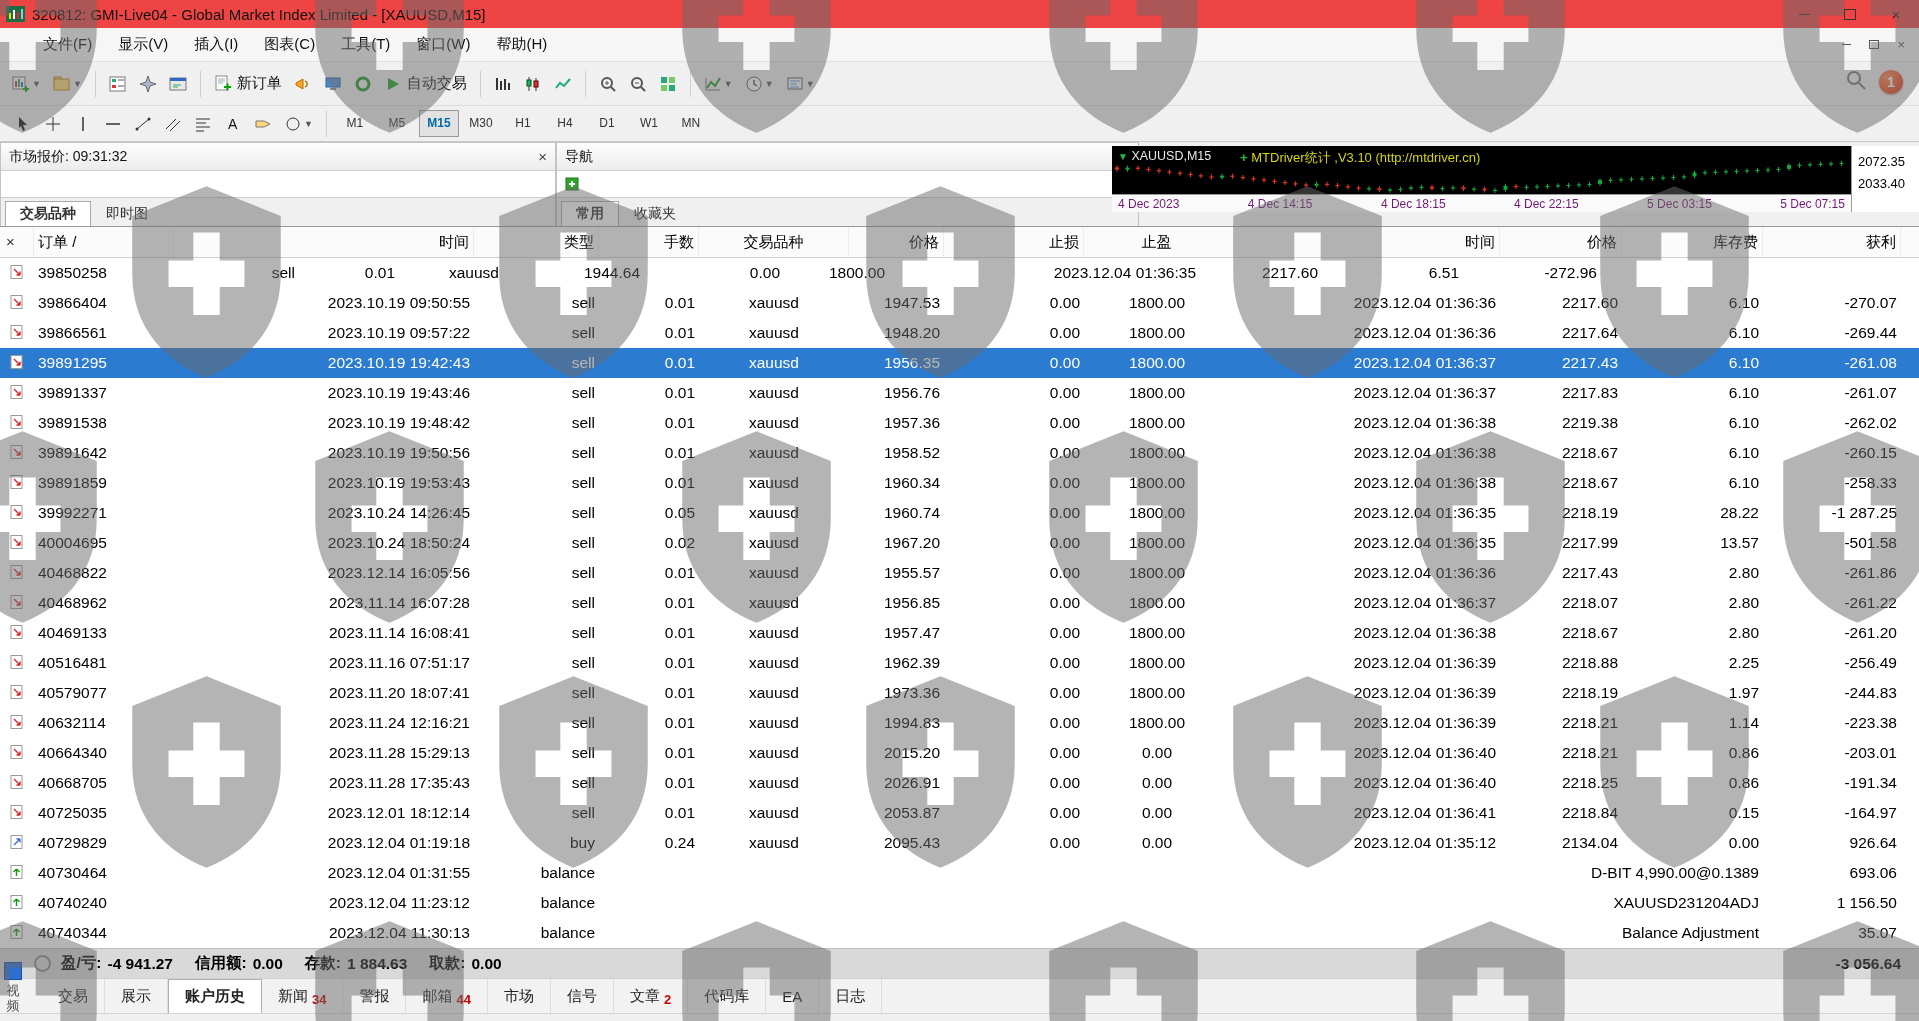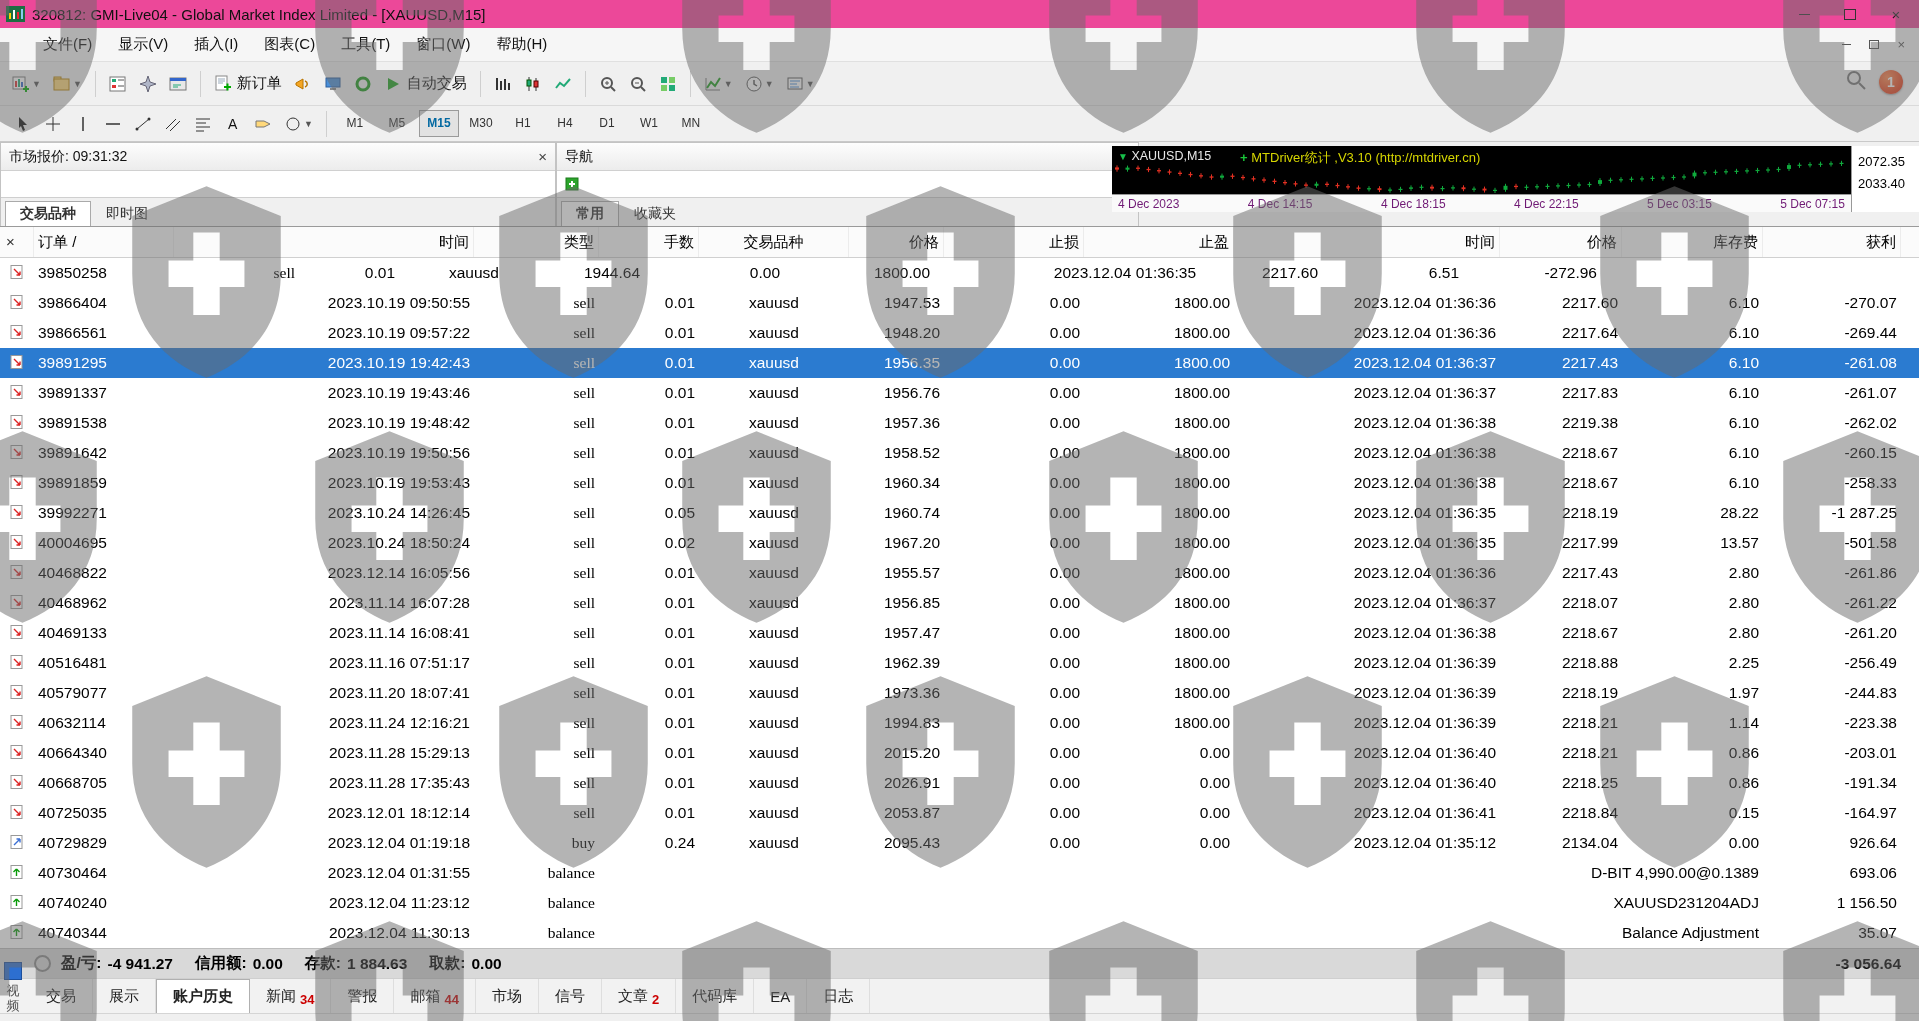--- a/index.html
+++ b/index.html
@@ -1,19 +1,19 @@
 <!DOCTYPE html>
 <html><head>
 <meta charset="utf-8">
 <style>
   html,body{margin:0;padding:0;background:#888;}
   #app{position:relative;width:1919px;height:1021px;background:#f0f0f0;overflow:hidden;
        font-family:"Liberation Sans",sans-serif;color:#000;}
   
-  .titlebar{position:absolute;left:0;top:0;width:100%;height:28px;background:#ec4899;
+  .titlebar{position:absolute;left:0;top:0;width:100%;height:28px;background:#ef4444;
             display:flex;align-items:center;border-bottom:1px solid #e3e3e3;}
   .app-icon{width:20px;height:18px;margin:0 6px 0 6px;display:inline-block;}
   .title-text{font-size:15px;color:#111;}
   .win-btns{margin-left:auto;display:flex;height:100%;}
   .wbtn{width:46px;height:100%;display:flex;align-items:center;justify-content:center;font-size:15px;color:#222;}
   .glyph-min{width:11px;height:1px;background:#333;display:inline-block;}
   .glyph-max{width:10px;height:9px;border:1px solid #333;display:inline-block;}
   
   .menubar{position:absolute;left:0;top:28px;width:100%;height:34px;background:#f6f6f6;
            display:flex;align-items:center;border-bottom:1px solid #e0e0e0;padding-left:30px;box-sizing:border-box;}
@@ -67,40 +67,40 @@
   .term-close{position:absolute;left:6px;top:6px;font-size:15px;color:#333;z-index:5;}
   .thead{display:flex;height:30px;line-height:30px;background:#fbfbfb;border-bottom:1px solid #d0d0d0;font-size:15px;}
   .thead .cell{border-right:1px solid #ececec;box-sizing:border-box;}
   .trow{display:flex;height:30px;line-height:30px;font-size:15.5px;background:#fff;}
   .trow.selected{background:#2b7bd0;color:#fff;}
   .cell{display:block;white-space:nowrap;overflow:hidden;box-sizing:border-box;}
   .c-icon{width:34px;text-align:center;padding-top:7px;height:30px;}
   .trow .c-icon{line-height:normal;}
   .c-order{width:140px;text-align:left;padding-left:4px;}
   .c-time{width:300px;text-align:right;padding-right:4px;}
-  .c-type{width:125px;text-align:right;padding-right:4px;font-family:Liberation Serif, serif;}
+  .c-type{width:125px;text-align:right;padding-right:4px;}
   .c-lots{width:100px;text-align:right;padding-right:4px;}
   .c-symbol{width:150px;text-align:center;}
   .c-price{width:95px;text-align:right;padding-right:4px;}
   .c-sl{width:140px;text-align:right;padding-right:4px;}
-  .c-tp{width:150px;text-align:right;padding-right:4px;}
+  .c-tp{width:150px;text-align:center;padding-right:4px;}
   .c-ctime{width:266px;text-align:right;padding-right:4px;}
   .c-cprice{width:122px;text-align:right;padding-right:4px;}
   .c-swap{width:141px;text-align:right;padding-right:4px;}
   .c-profit{width:138px;text-align:right;padding-right:4px;}
   .c-comment{width:529px;text-align:right;padding-right:4px;}
   
   .summary{display:flex;align-items:center;height:30px;background:#d9d9d9;border-top:1px solid #bdbdbd;
            font-size:15.5px;font-weight:bold;padding:0 18px 0 34px;box-sizing:border-box;}
   .summary .dot{width:13px;height:13px;border-radius:50%;border:2px solid #8a8a8a;margin-right:10px;flex:none;}
   .summary .sgap{margin-left:22px;}
   .summary .lbl{margin-right:6px;}
   .summary .total{margin-left:auto;}
   
-  .tabbar{display:flex;align-items:stretch;height:34px;background:#f2f2f2;border-top:1px solid #cfcfcf;padding-left:30px;}
+  .tabbar{display:flex;align-items:stretch;height:34px;background:#f2f2f2;border-top:1px solid #cfcfcf;padding-left:42px;}
   .btab{display:flex;align-items:center;padding:0 16px;font-size:15px;color:#222;border-right:1px solid #dedede;}
   .btab.active{background:#fff;border:1px solid #b0b0b0;border-bottom:none;font-weight:bold;}
   .badge{color:#cc0000;font-size:13px;font-weight:bold;margin-left:4px;position:relative;top:3px;}
   .bottomstrip{height:11px;background:#f0f0f0;border-top:1px solid #d5d5d5;}
   
   .sidedock{position:absolute;left:2px;top:962px;width:22px;display:flex;flex-direction:column;align-items:center;z-index:4;}
   .sidedock .blueicon{width:16px;height:16px;background:#2d6fd0;border:1px solid #1c4f9c;margin-bottom:3px;}
   .sidedock .vchar{font-size:13px;color:#555;line-height:15px;}
   
   .wm{position:absolute;left:0;top:0;width:100%;height:100%;z-index:60;pointer-events:none;}

